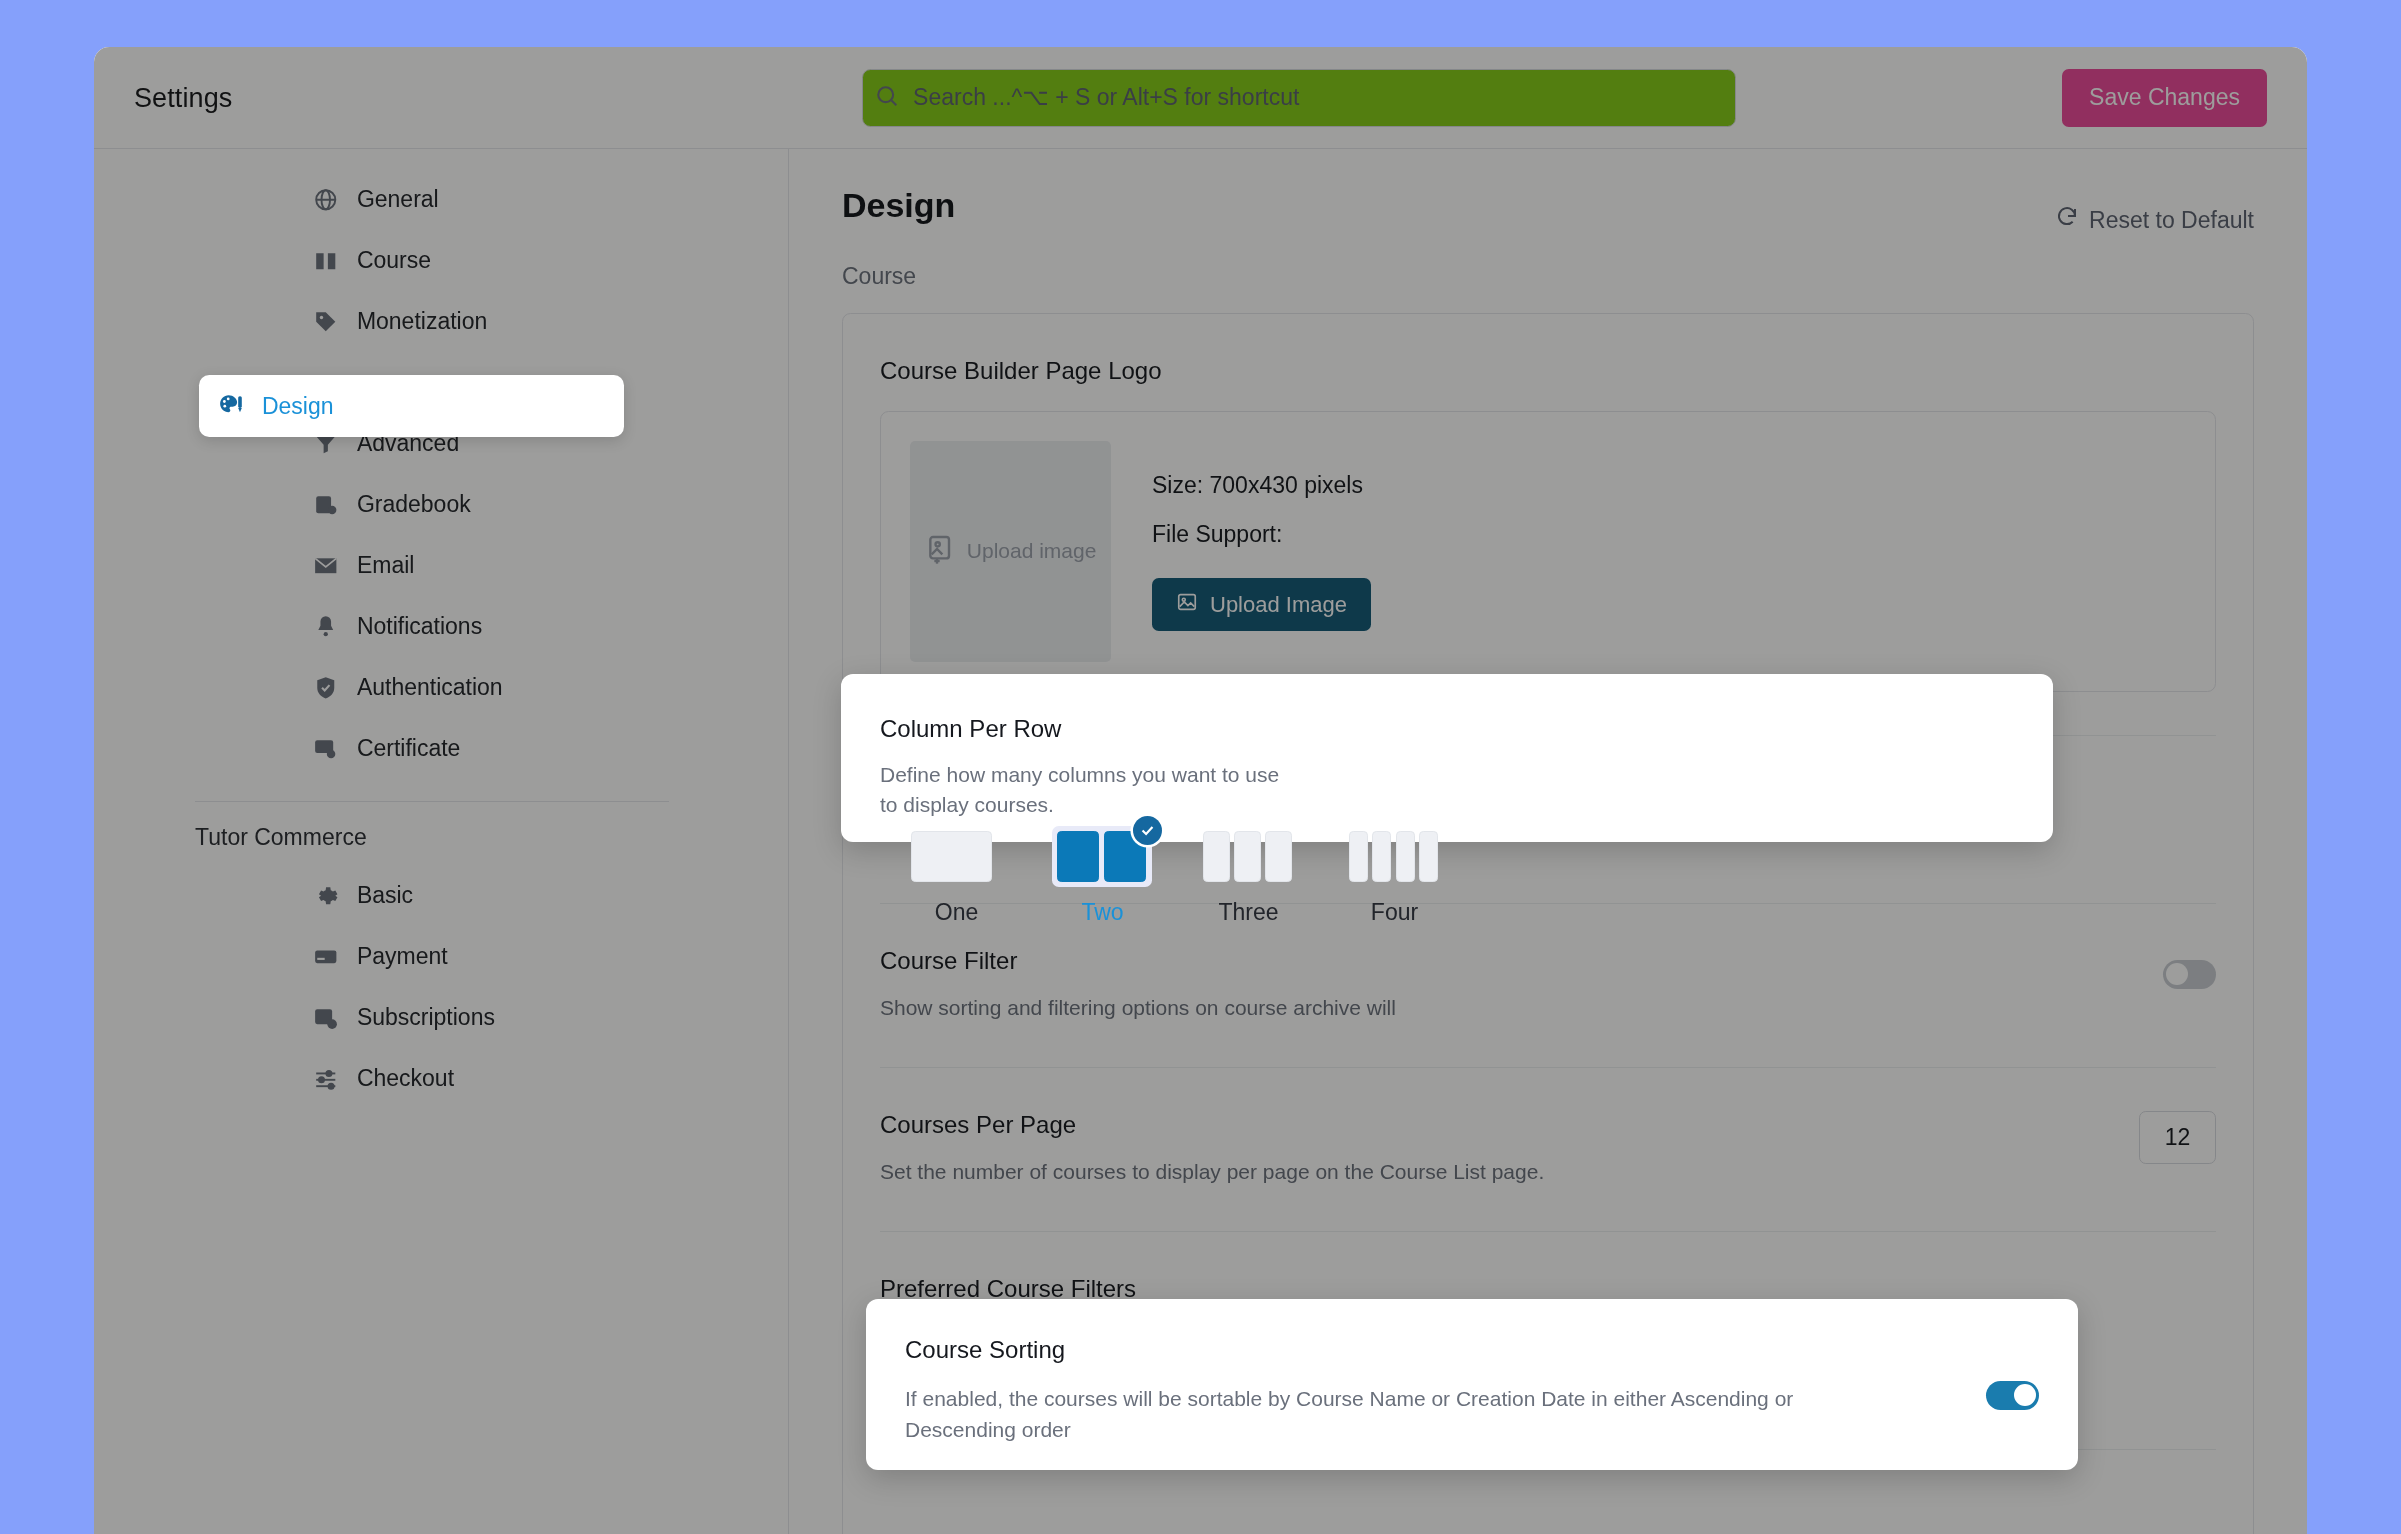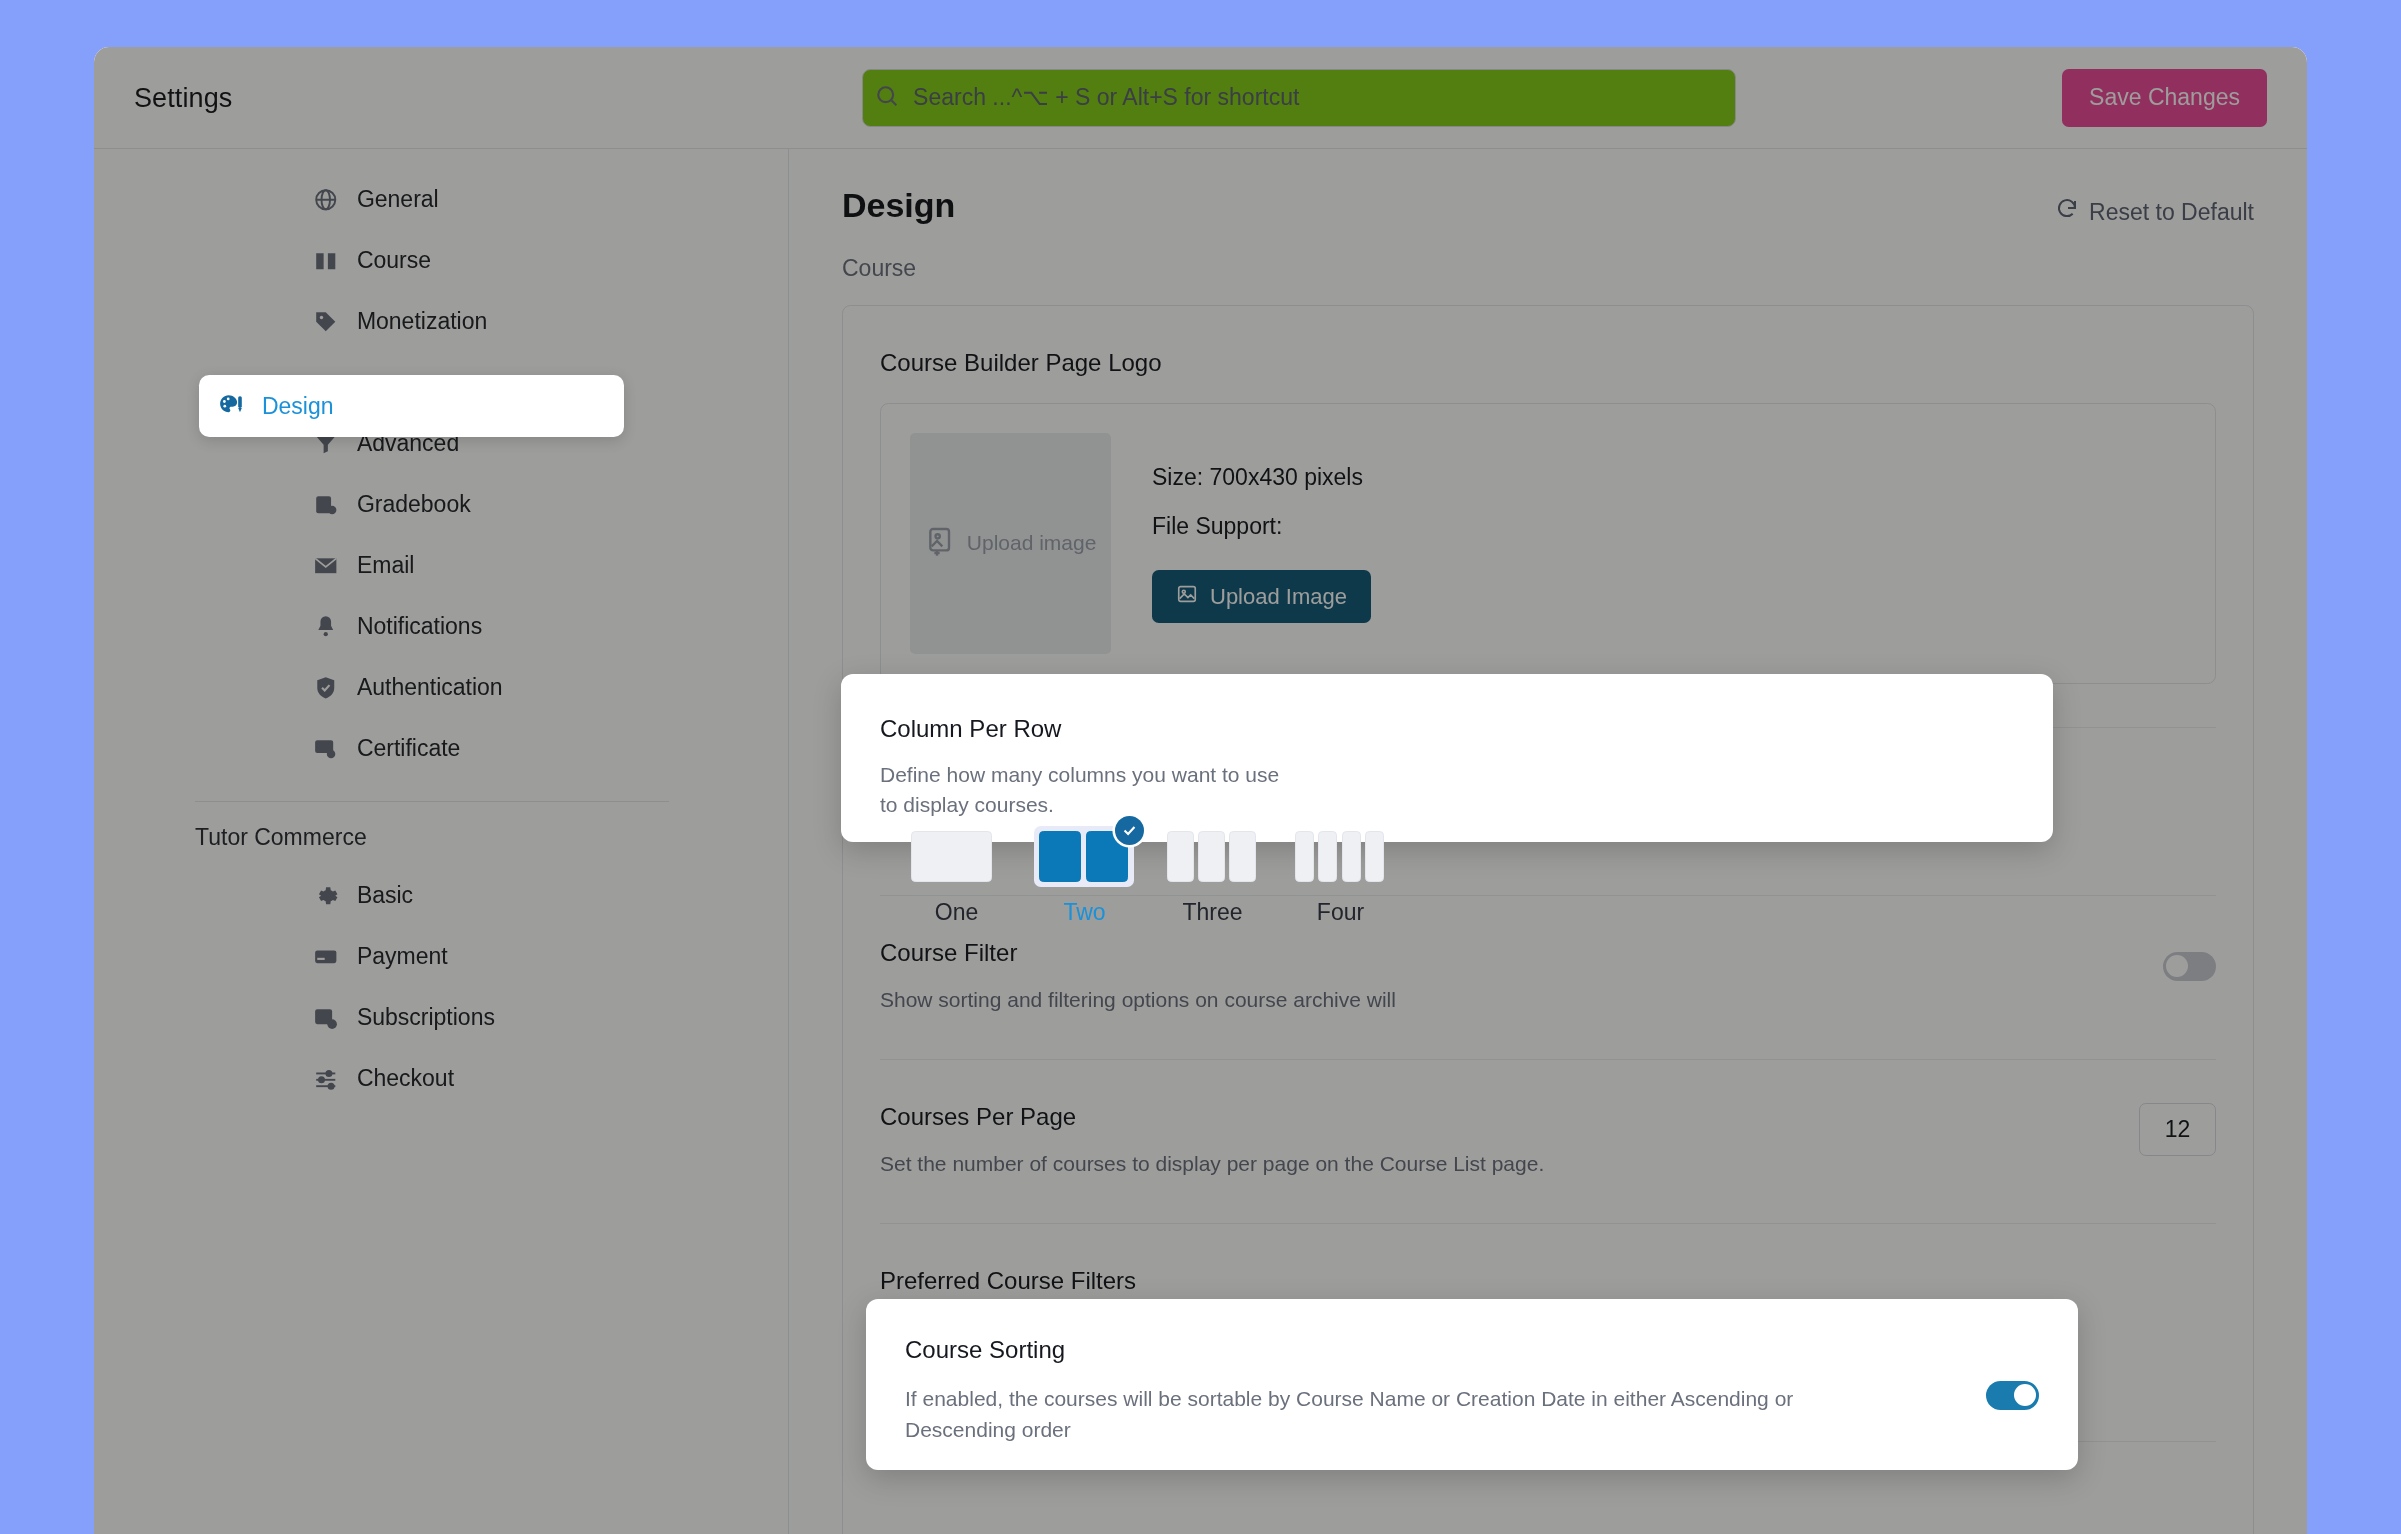--- a/index.html
+++ b/index.html
@@ -113,21 +113,21 @@
     padding: 37px 53px 0 53px;
     position: relative;
   }
   #main-head { display: flex; align-items: flex-start; justify-content: space-between; }
   #page-title { font-size: 34px; color: #12141a; font-weight: bold; }
   #reset-btn {
     display: flex; align-items: center; gap: 10.2px;
     font-size: 23px; color: #5b6170; cursor: pointer;
     background: none; border: none;
     font-family: "Liberation Sans", sans-serif;
-    margin-top: 11px;
+    margin-top: 19px;
   }
   #section-label {
     margin-top: 28px;
     font-size: 23px; color: #6a707c;
   }
 
   #settings-card {
     margin-top: 23px;
     border: 0.9px solid #e4e6eb;
     border-radius: 8.5px;
@@ -211,21 +211,21 @@
     flex-direction: column;
   }
   #pop-column-per-row {
     left: 841px; top: 674px;
     width: 1212px; height: 168px;
     display: flex; align-items: flex-start;
   }
   #cpr-text { width: 400px; padding-top: 6.8px; }
   #cpr-title { font-size: 24px; color: #15181e; }
   #cpr-desc { font-size: 21px; color: #6a707c; margin-top: 17px; line-height: 1.45; }
-  #cpr-options { display: flex; align-items: flex-start; gap: 26px; margin-left: 25.5px; padding-top: 5.1px; }
+  #cpr-options { display: flex; align-items: flex-start; gap: 44px; margin-left: 25.5px; padding-top: 5.1px; }
   .cpr-opt { width: 102px; cursor: pointer; position: relative; text-align: center; }
   .cpr-art {
     height: 61px; display: flex; align-items: center; justify-content: center;
     gap: 4.3px; border-radius: 6.8px; padding: 5.1px;
   }
   .cpr-opt.selected .cpr-art { background: #e8eaf8; }
   .cpr-bar { background: #eef0f4; border: 0.9px solid #e2e5ea; border-radius: 4.3px; height: 100%; }
   .cpr-opt.selected .cpr-bar { background: #0b79b8; border-color: #0b79b8; }
   .cpr-label { margin-top: 12px; font-size: 23px; color: #22252b; }
   .cpr-opt.selected .cpr-label { color: #1a91d8; }

